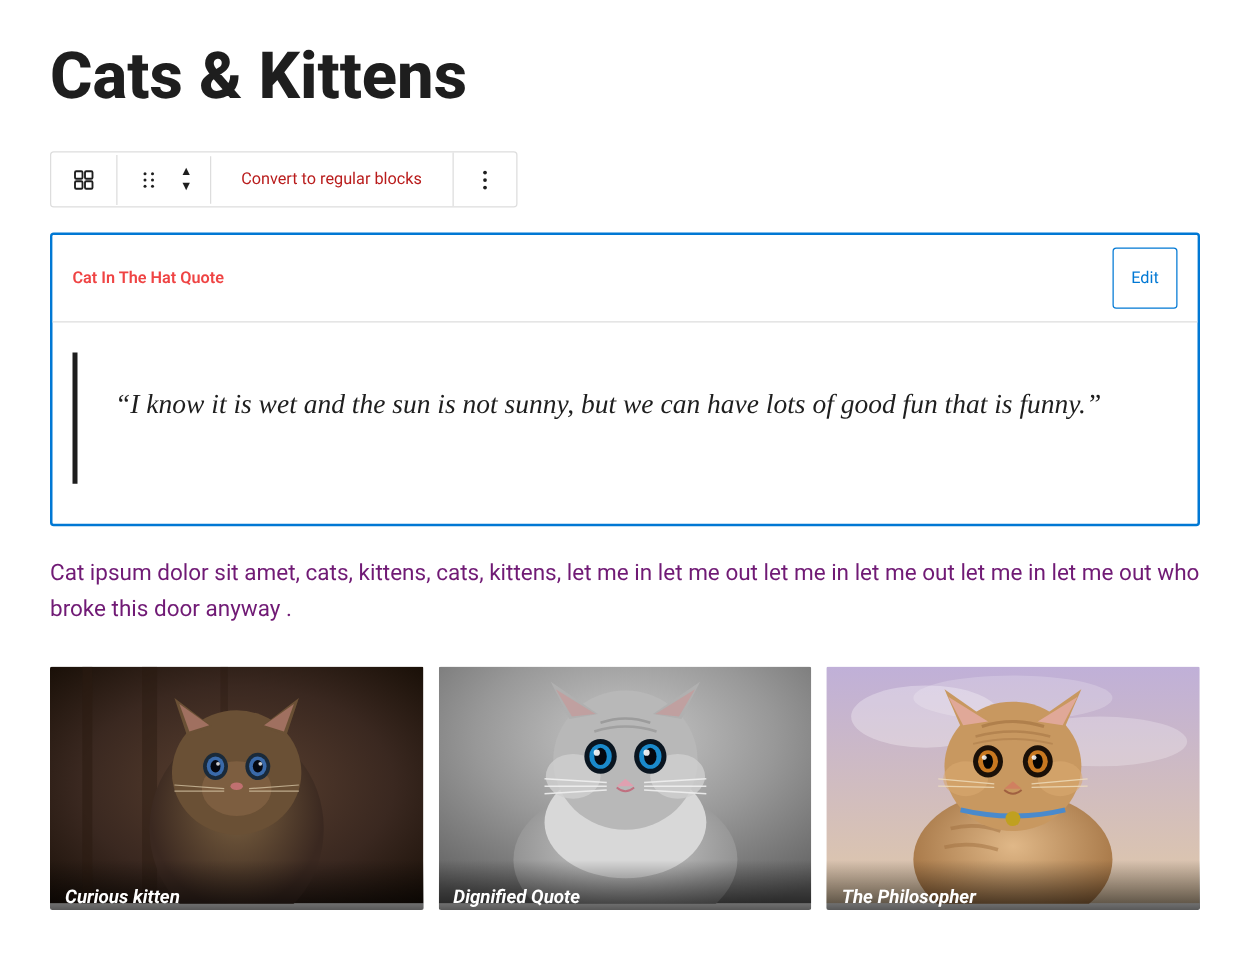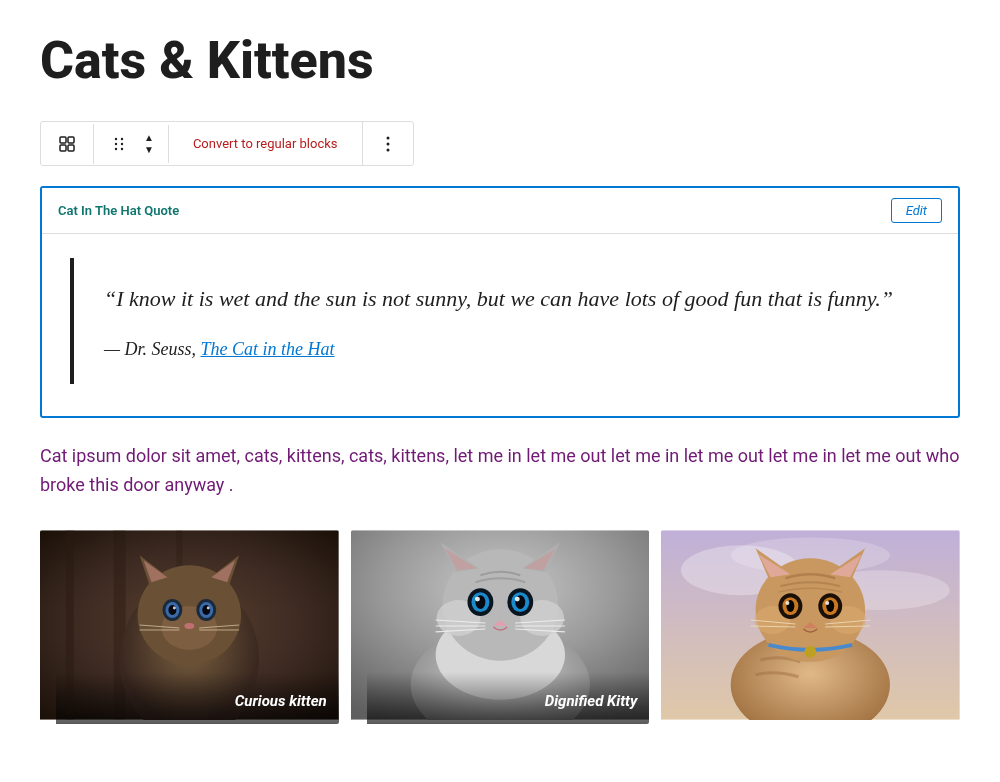--- a/index.html
+++ b/index.html
@@ -87,32 +87,31 @@
       align-items: center;
       justify-content: space-between;
       padding: 10px 16px;
       border-bottom: 1px solid #ddd;
       background: #fff;
     }
     .block-title {
       font-family: -apple-system, BlinkMacSystemFont, 'Segoe UI', Roboto, sans-serif;
       font-size: 13px;
       font-weight: 600;
-      color: #0f766e;
+      color: #ef4444;
     }
     .edit-btn {
       font-family: -apple-system, BlinkMacSystemFont, 'Segoe UI', Roboto, sans-serif;
       font-size: 13px;
       color: #0078d4;
       background: #fff;
       border: 1px solid #0078d4;
       border-radius: 3px;
-      padding: 4px 14px;
+      padding: 16px 14px;
       cursor: pointer;
-      font-style: italic;
     }
 
     
     .quote-block {
       padding: 24px 30px;
       border-left: 4px solid #1e1e1e;
       margin: 16px 16px;
     }
     .quote-text {
       font-style: italic;
@@ -146,30 +145,30 @@
       gap: 12px;
     }
     .gallery-item {
       position: relative;
       overflow: hidden;
       border-radius: 2px;
     }
     .gallery-caption {
       position: absolute;
       bottom: 0;
-      left: 16px;
+      left: 0;
       right: 0;
       background: linear-gradient(transparent, rgba(0,0,0,0.65));
       color: #fff;
       font-family: -apple-system, BlinkMacSystemFont, 'Segoe UI', Roboto, sans-serif;
       font-size: 15px;
       font-weight: 700;
       font-style: italic;
-      padding: 20px 12px 14px;
-      text-align: right;
+      padding: 20px 12px 2px;
+      text-align: left;
     }
 
     
     .cat-svg-container {
       width: 100%;
       height: 190px;
       position: relative;
       overflow: hidden;
     }
   </style>
@@ -217,26 +216,23 @@
       </svg>
     </button>
   </div>
 </div>
 
 <div class="block-container">
   <div class="block-header">
     <span class="block-title">Cat In The Hat Quote</span>
     <button class="edit-btn">Edit</button>
   </div>
-  <div style="padding: 8px 0 16px 12px;">
+  <div style="padding: 8px 0 16px 0;">
     <blockquote class="quote-block">
       <p class="quote-text">“I know it is wet and the sun is not sunny, but we can have lots of good fun that is funny.”</p>
-      <cite class="quote-citation">
-        <span>— Dr. Seuss, </span><a href="#">The Cat in the Hat</a>
-      </cite>
     </blockquote>
   </div>
 </div>
 
 <p class="body-text">Cat ipsum dolor sit amet, cats, kittens, cats, kittens, let me in let me out let me in let me out let me in let me out who broke this door anyway .</p>
 
 <div class="gallery">
 
   <div class="gallery-item">
     <svg class="cat-svg-container" viewBox="0 0 300 190" xmlns="http://www.w3.org/2000/svg">
@@ -332,21 +328,21 @@
 
       <path d="M143,97 Q150,103 157,97" stroke="#c07080" stroke-width="1.5" fill="none"></path>
 
       <line x1="85" y1="90" x2="135" y2="93" stroke="#f0f0f0" stroke-width="1.2" opacity="0.9"></line>
       <line x1="85" y1="96" x2="135" y2="96" stroke="#f0f0f0" stroke-width="1.2" opacity="0.9"></line>
       <line x1="85" y1="102" x2="135" y2="99" stroke="#f0f0f0" stroke-width="1.2" opacity="0.9"></line>
       <line x1="165" y1="93" x2="215" y2="90" stroke="#f0f0f0" stroke-width="1.2" opacity="0.9"></line>
       <line x1="165" y1="96" x2="215" y2="96" stroke="#f0f0f0" stroke-width="1.2" opacity="0.9"></line>
       <line x1="165" y1="99" x2="215" y2="102" stroke="#f0f0f0" stroke-width="1.2" opacity="0.9"></line>
     </svg>
-    <div class="gallery-caption">Dignified Kitty</div>
+    <div class="gallery-caption">Dignified Quote</div>
   </div>
 
   <div class="gallery-item">
     <svg class="cat-svg-container" viewBox="0 0 300 190" xmlns="http://www.w3.org/2000/svg">
       <defs>
         <radialGradient id="bg3" cx="30%" cy="40%" r="80%">
           <stop offset="0%" stop-color="#d0a88a"></stop>
           <stop offset="50%" stop-color="#b08060"></stop>
           <stop offset="100%" stop-color="#7a5030"></stop>
         </radialGradient>
@@ -398,15 +394,16 @@
       <path d="M143,99 Q150,105 157,99" stroke="#a06040" stroke-width="1.5" fill="none"></path>
 
       <path d="M108,115 Q150,125 192,115" stroke="#4a8acc" stroke-width="4" fill="none"></path>
       <circle cx="150" cy="122" r="6" fill="#c0a020"></circle>
 
       <line x1="90" y1="90" x2="135" y2="94" stroke="#f0e0c0" stroke-width="1" opacity="0.8"></line>
       <line x1="90" y1="96" x2="135" y2="97" stroke="#f0e0c0" stroke-width="1" opacity="0.8"></line>
       <line x1="165" y1="94" x2="210" y2="90" stroke="#f0e0c0" stroke-width="1" opacity="0.8"></line>
       <line x1="165" y1="97" x2="210" y2="96" stroke="#f0e0c0" stroke-width="1" opacity="0.8"></line>
     </svg>
+    <div class="gallery-caption">The Philosopher</div>
   </div>
 
 </div>
 
 </body></html>

